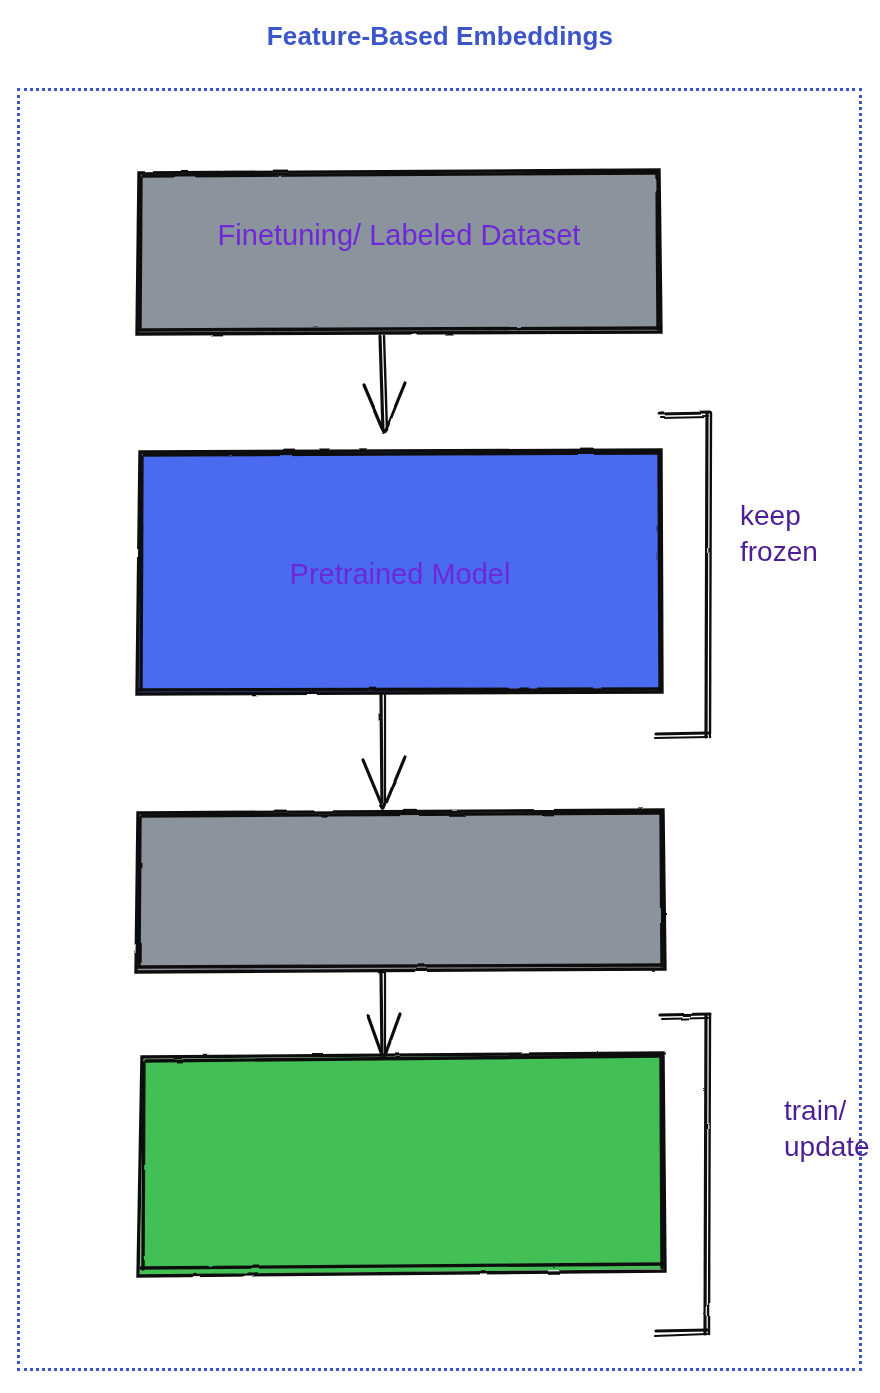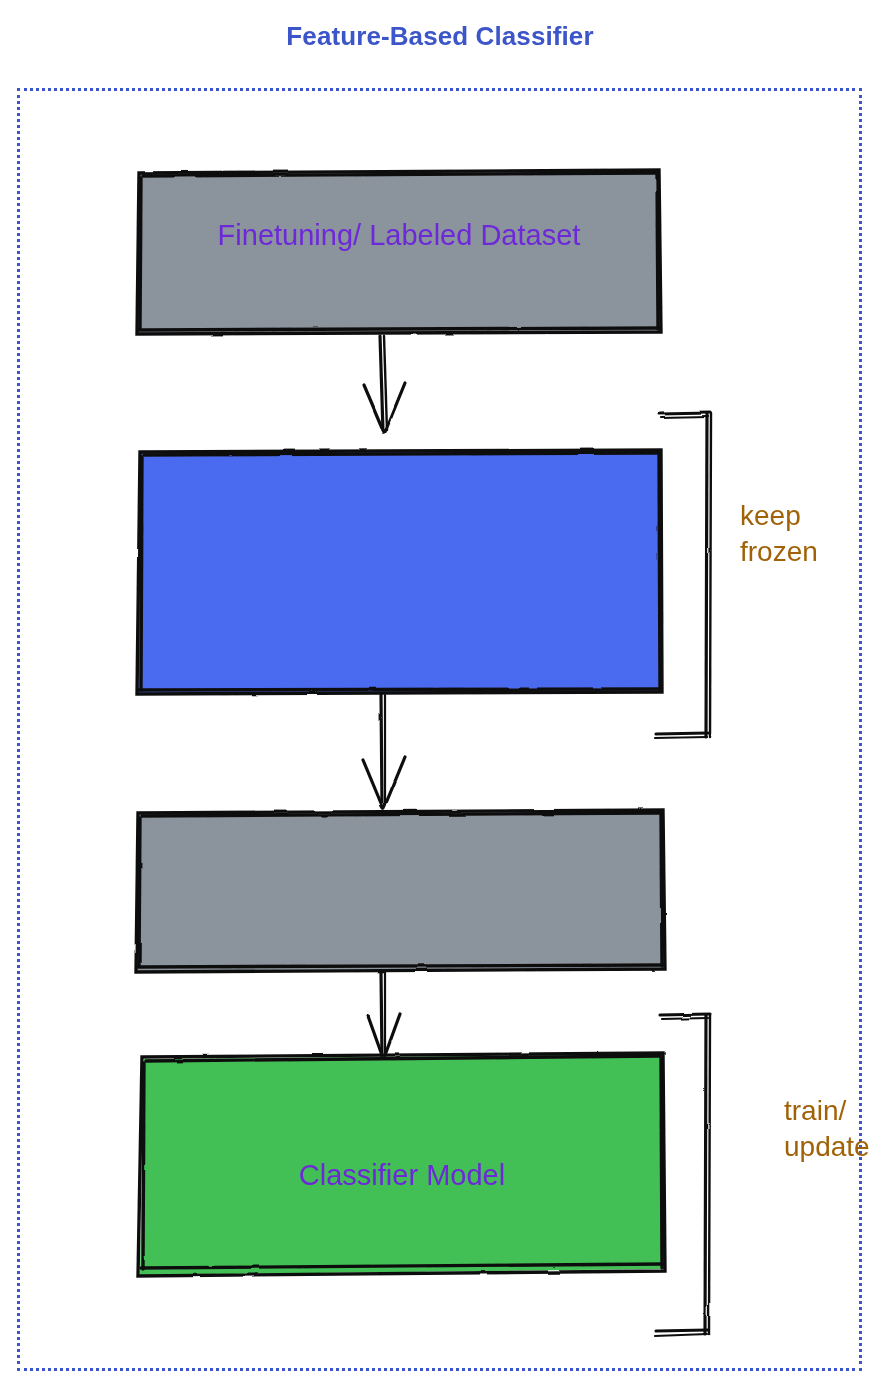--- a/index.html
+++ b/index.html
@@ -54,33 +54,33 @@
     position: absolute;
     font-family: "Liberation Sans", sans-serif;
     color: #6d28d9;
     font-size: 29px;
     white-space: nowrap;
     text-align: center;
   }
   .bracket-label {
     position: absolute;
     font-family: "Liberation Sans", sans-serif;
-    color: #a16207;
+    color: #4c1d95;
     font-size: 28px;
     line-height: 36px;
     white-space: pre-line;
     text-align: left;
   }
 </style>
 </head>
 <body>
 
 <div id="root">
 
-  <div class="diagram-title">Feature-Based Classifier</div>
+  <div class="diagram-title">Feature-Based Embeddings</div>
 
   <div class="dashed-frame"></div>
 
   <svg class="svg-layer" viewBox="0 0 880 1393">
     <defs>
       <filter id="rough" x="-10%" y="-10%" width="120%" height="120%">
         <feTurbulence type="fractalNoise" baseFrequency="0.03" numOctaves="2" seed="7" result="n"></feTurbulence>
         <feDisplacementMap in="SourceGraphic" in2="n" scale="2.2" xChannelSelector="R" yChannelSelector="G"></feDisplacementMap>
       </filter>
     </defs>
@@ -164,23 +164,23 @@
       <path d="M662,1019 L708,1018" stroke="#111111" stroke-width="2.2" fill="none" stroke-linecap="round"></path>
       <path d="M706,1015 L705,1334" stroke="#111111" stroke-width="3.2" fill="none" stroke-linecap="round"></path>
       <path d="M710,1015 L709,1334" stroke="#111111" stroke-width="2.4" fill="none" stroke-linecap="round"></path>
       <path d="M656,1331 L708,1330" stroke="#111111" stroke-width="3.2" fill="none" stroke-linecap="round"></path>
       <path d="M655,1336 L707,1334" stroke="#111111" stroke-width="2.2" fill="none" stroke-linecap="round"></path>
     </g>
   </svg>
 
   <div class="node-label" style="left:137px; top:219px; width:524px;">Finetuning/ Labeled Dataset</div>
 
+  <div class="node-label" style="left:138px; top:558px; width:524px;">Pretrained Model</div>
 
 
-  <div class="node-label" style="left:140px; top:1159px; width:524px;">Classifier Model</div>
 
   <div class="bracket-label" style="left:740px; top:498px;">keep
 frozen</div>
 
   <div class="bracket-label" style="left:784px; top:1093px;">train/
 update</div>
 
 </div>
 
 </body></html>

